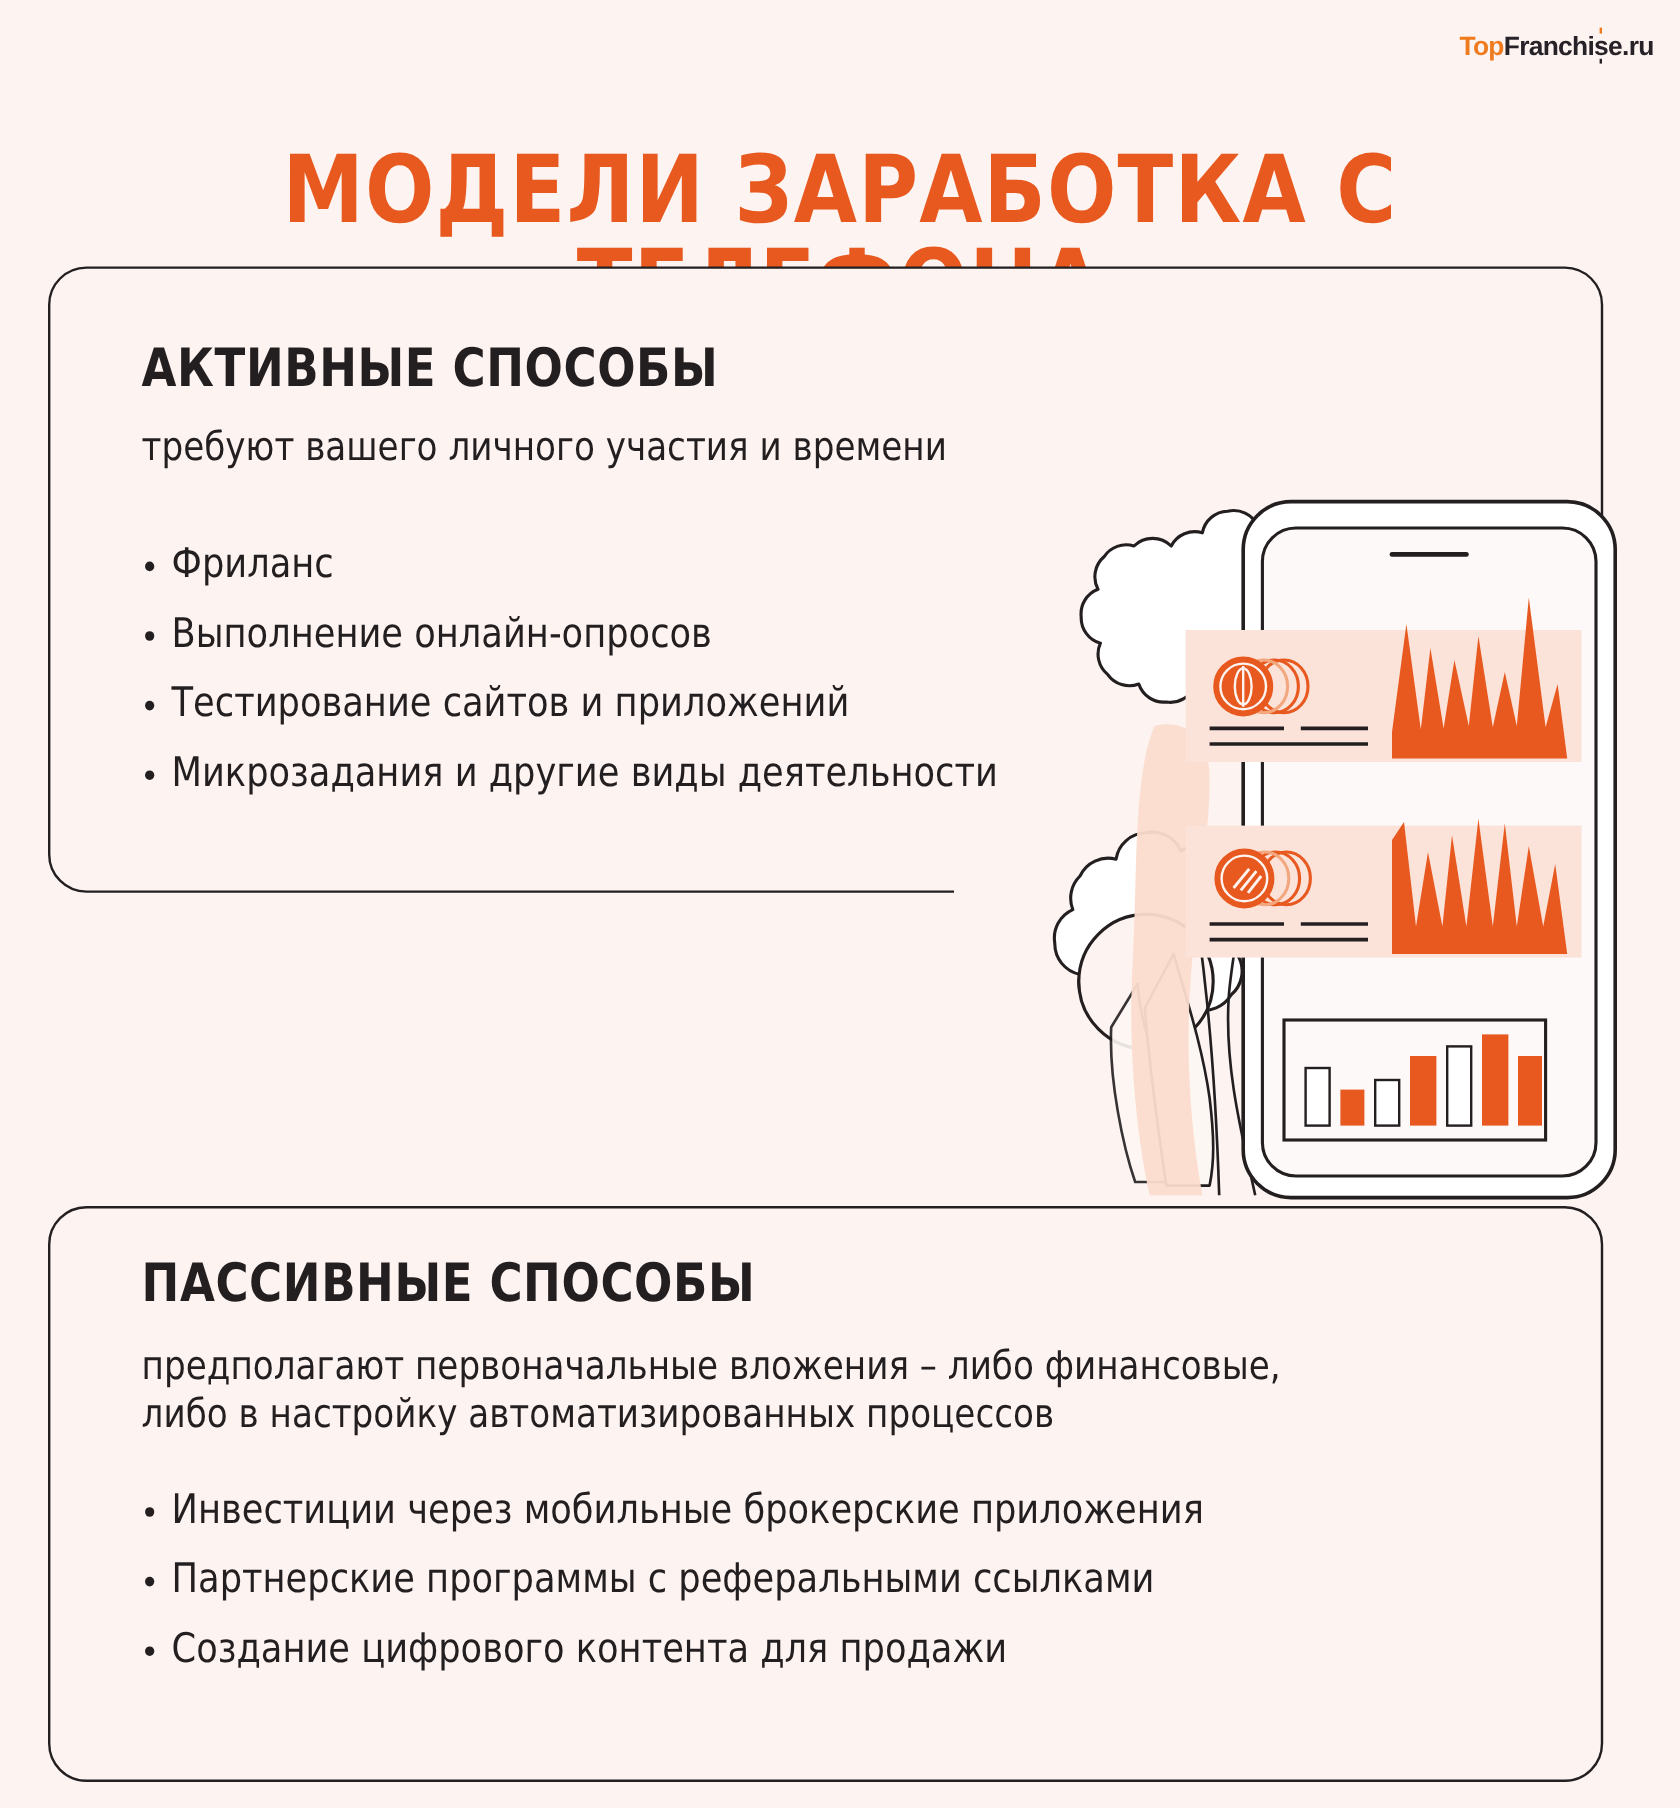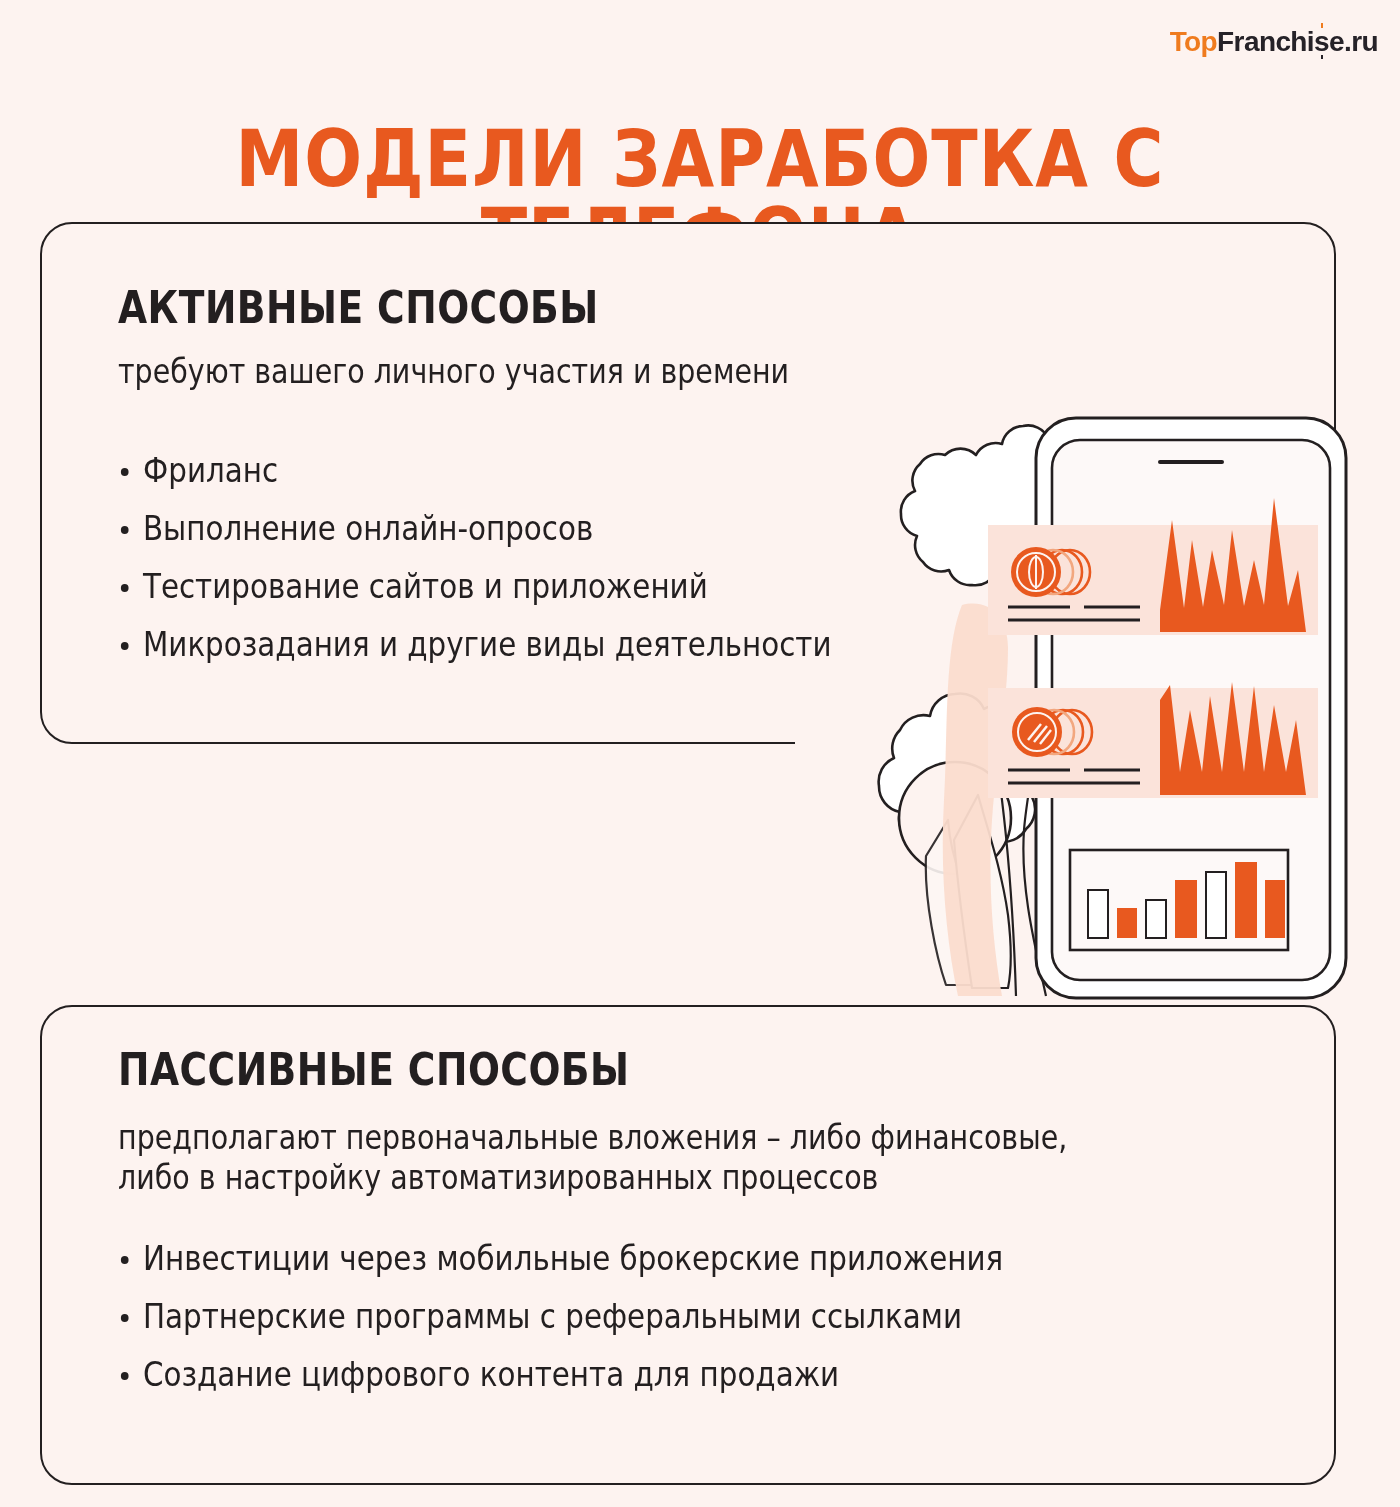--- a/index.html
+++ b/index.html
@@ -17,21 +17,21 @@
     height: 1507px;
     background: #fdf3f0;
     overflow: hidden;
   }
 
   
   .logo {
     position: absolute;
     top: 26px;
     right: 22px;
-    font-size: 28px;
+    font-size: 22px;
     font-weight: 700;
     letter-spacing: -0.6px;
     white-space: nowrap;
     font-family: "Liberation Sans", sans-serif;
   }
   .logo .lg-top   { color: #ef7b1e; }
   .logo .lg-main  { color: #262228; }
   .logo .lg-dollar{ color: #262228; position: relative; }
   .logo .lg-dollar:before{
     content:"";

